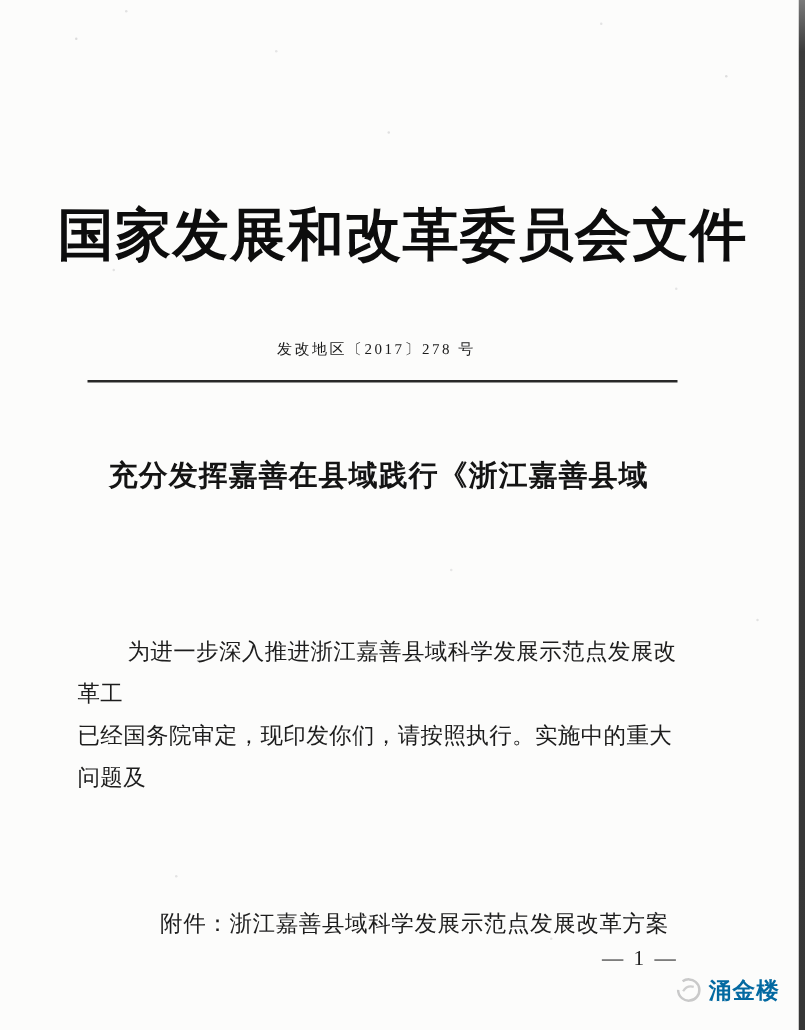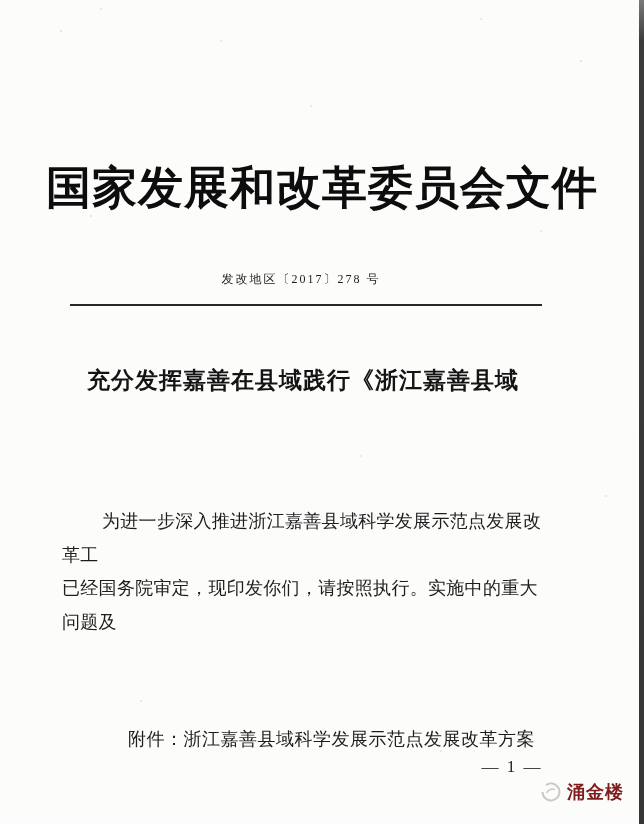--- a/index.html
+++ b/index.html
@@ -65,21 +65,21 @@
   }
   .page-num {
     position:absolute; top:757px; left:460px; width:104px;
     text-align:center;
     font-size:17px; letter-spacing:2px;
     color:#222;
   }
   .watermark {
     position:absolute; top:780px; left:540px;
     display:flex; align-items:center; gap:5px;
-    color:#7f1d1d;
+    color:#0369a1;
     font-family:"Liberation Sans","DejaVu Sans",sans-serif;
     font-size:18px; font-weight:bold; letter-spacing:1px;
   }
   .watermark svg { display:block; }
 </style>
 </head>
 <body>
 
 <div class="page">
 

